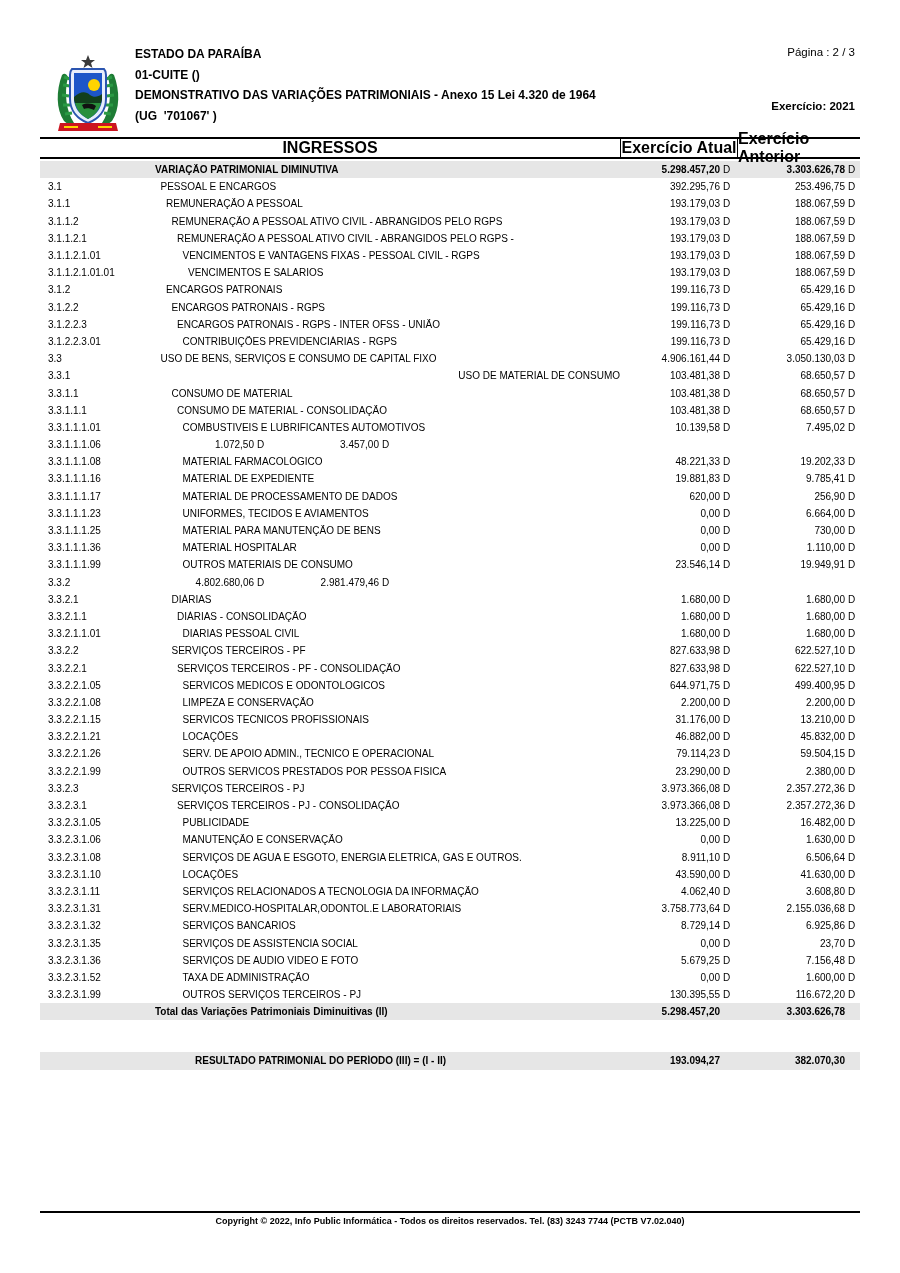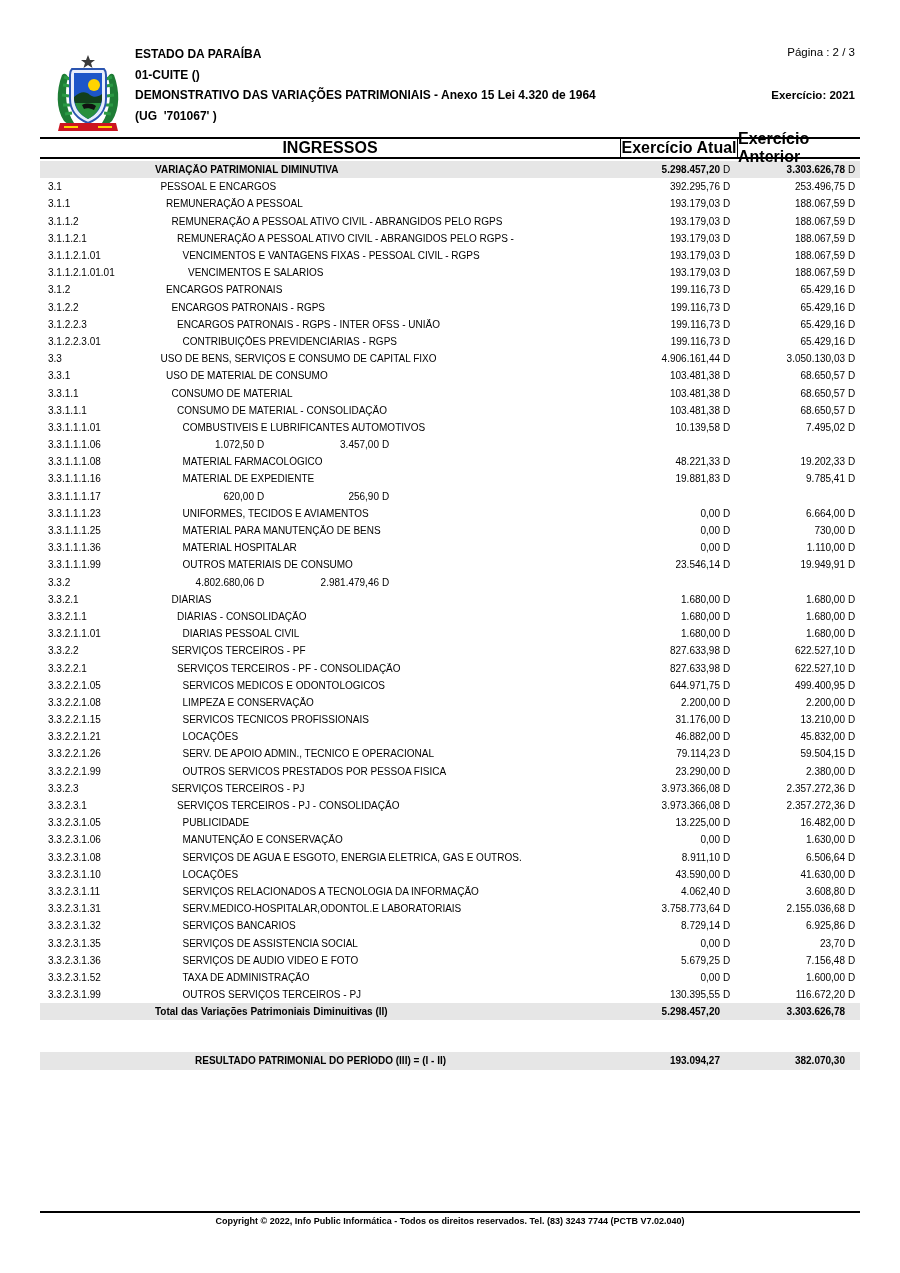--- a/index.html
+++ b/index.html
@@ -5,21 +5,21 @@
   * { margin:0; padding:0; box-sizing:border-box; }
   html,body { width:900px; height:1273px; background:#ffffff; overflow:hidden;
               font-family:"Liberation Sans", sans-serif; color:#000; }
   .page { position:relative; width:900px; height:1273px; background:#fff; }
 
   
   .logo { position:absolute; left:54px; top:53px; width:68px; height:84px; }
   .hdr-text { position:absolute; left:135px; top:44px; font-weight:bold; font-size:12px; }
   .hdr-text div { height:20.5px; line-height:20.5px; white-space:pre; }
   .hdr-page { position:absolute; right:45px; top:46px; font-size:11.5px; font-weight:normal; }
-  .hdr-exerc { position:absolute; right:45px; top:89px; font-size:11.5px; font-weight:bold; }
+  .hdr-exerc { position:absolute; right:45px; top:100px; font-size:11.5px; font-weight:bold; }
 
   
   .table { position:absolute; left:40px; top:137px; width:820px; }
   .thead { display:flex; border-top:2px solid #000; border-bottom:2px solid #000;
            height:22px; font-weight:bold; font-size:16px; }
   .th { display:flex; align-items:center; justify-content:center; }
   .th1 { width:580px; }
   .th2 { width:117px; border-left:1px solid #000; }
   .th3 { width:123px; border-left:1px solid #000; }
 
@@ -225,21 +225,21 @@
         <span class="num">4.906.161,44</span>
         <span class="d-suf">D</span>
       </div>
       <div class="c-val c-anter">
         <span class="num">3.050.130,03</span>
         <span class="d-suf">D</span>
       </div>
     </div>
         <div class="trow">
       <div class="c-code">3.3.1</div>
-      <div class="c-desc" style="padding-left: 12px;">USO DE MATERIAL DE CONSUMO</div>
+      <div class="c-desc" style="padding-left: 12px; text-align: right;">USO DE MATERIAL DE CONSUMO</div>
       <div class="c-val c-atual">
         <span class="num">103.481,38</span>
         <span class="d-suf">D</span>
       </div>
       <div class="c-val c-anter">
         <span class="num">68.650,57</span>
         <span class="d-suf">D</span>
       </div>
     </div>
         <div class="trow">
@@ -308,20 +308,21 @@
         <span class="num">19.881,83</span>
         <span class="d-suf">D</span>
       </div>
       <div class="c-val c-anter">
         <span class="num">9.785,41</span>
         <span class="d-suf">D</span>
       </div>
     </div>
         <div class="trow">
       <div class="c-code">3.3.1.1.1.17</div>
+      <div class="c-desc" style="padding-left: 28.5px;">MATERIAL DE PROCESSAMENTO DE DADOS</div>
       <div class="c-val c-atual">
         <span class="num">620,00</span>
         <span class="d-suf">D</span>
       </div>
       <div class="c-val c-anter">
         <span class="num">256,90</span>
         <span class="d-suf">D</span>
       </div>
     </div>
         <div class="trow">

